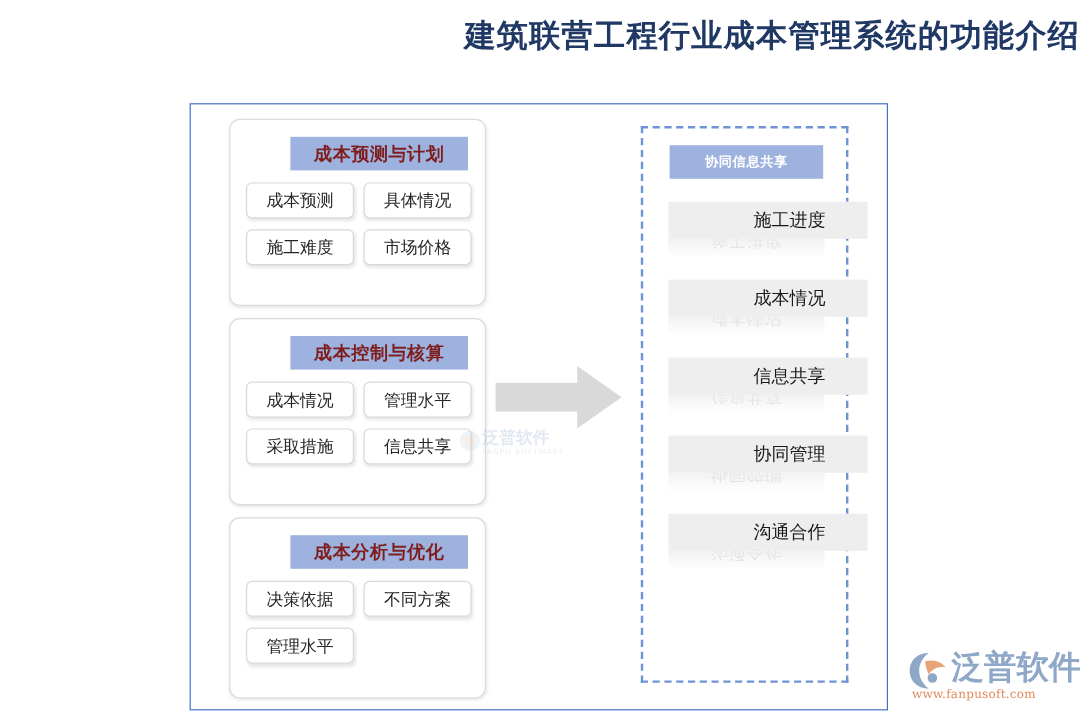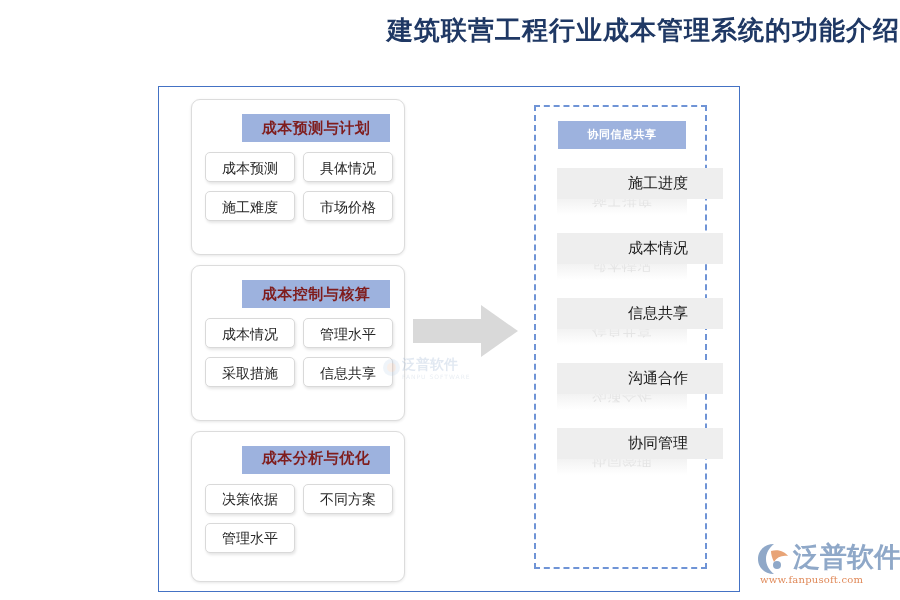--- a/index.html
+++ b/index.html
@@ -64,21 +64,21 @@
     left: 0;
     width: 214px;
     box-sizing: border-box;
     border: 1px solid #dcdcdc;
     border-radius: 9px;
     background: #ffffff;
     box-shadow: 0 1px 3px rgba(0,0,0,0.10);
   }
   .group-card.g0 { top: 0px;   height: 156px; }
   .group-card.g1 { top: 166px; height: 156px; }
-  .group-card.g2 { top: 332px; height: 151px; font-family: Liberation Mono, monospace; }
+  .group-card.g2 { top: 332px; height: 151px; }
 
   .group-header {
     position: absolute;
     left: 50px;
     top: 14px;
     width: 148px;
     height: 28px;
     line-height: 28px;
     text-align: center;
     background: #9db2de;
@@ -366,26 +366,26 @@
       </div>
       <div class="right-item">
         <span>成本情况</span>
         <span class="reflect-text">成本情况</span>
       </div>
       <div class="right-item">
         <span>信息共享</span>
         <span class="reflect-text">信息共享</span>
       </div>
       <div class="right-item">
+        <span>协同管理</span>
+        <span class="reflect-text">协同管理</span>
+      </div>
+      <div class="right-item">
         <span>沟通合作</span>
         <span class="reflect-text">沟通合作</span>
-      </div>
-      <div class="right-item">
-        <span>协同管理</span>
-        <span class="reflect-text">协同管理</span>
       </div>
     </div>
   </div>
 
   <div class="brand-logo">
     <svg class="logo-mark" viewBox="0 0 34 32">
       <path d="M17 1 C7 1 1 8 1 16 C1 24 7 31 17 31 C12 27 9 22 9 16 C9 10 12 5 17 1 Z" fill="#8fa8c8"></path>
       <path d="M14 8 C22 6 28 9 31 13 C25 12 20 14 17 19 C15 15 14 11 14 8 Z" fill="#e8a477"></path>
       <circle cx="20" cy="22" r="4" fill="#8fa8c8"></circle>
     </svg>

